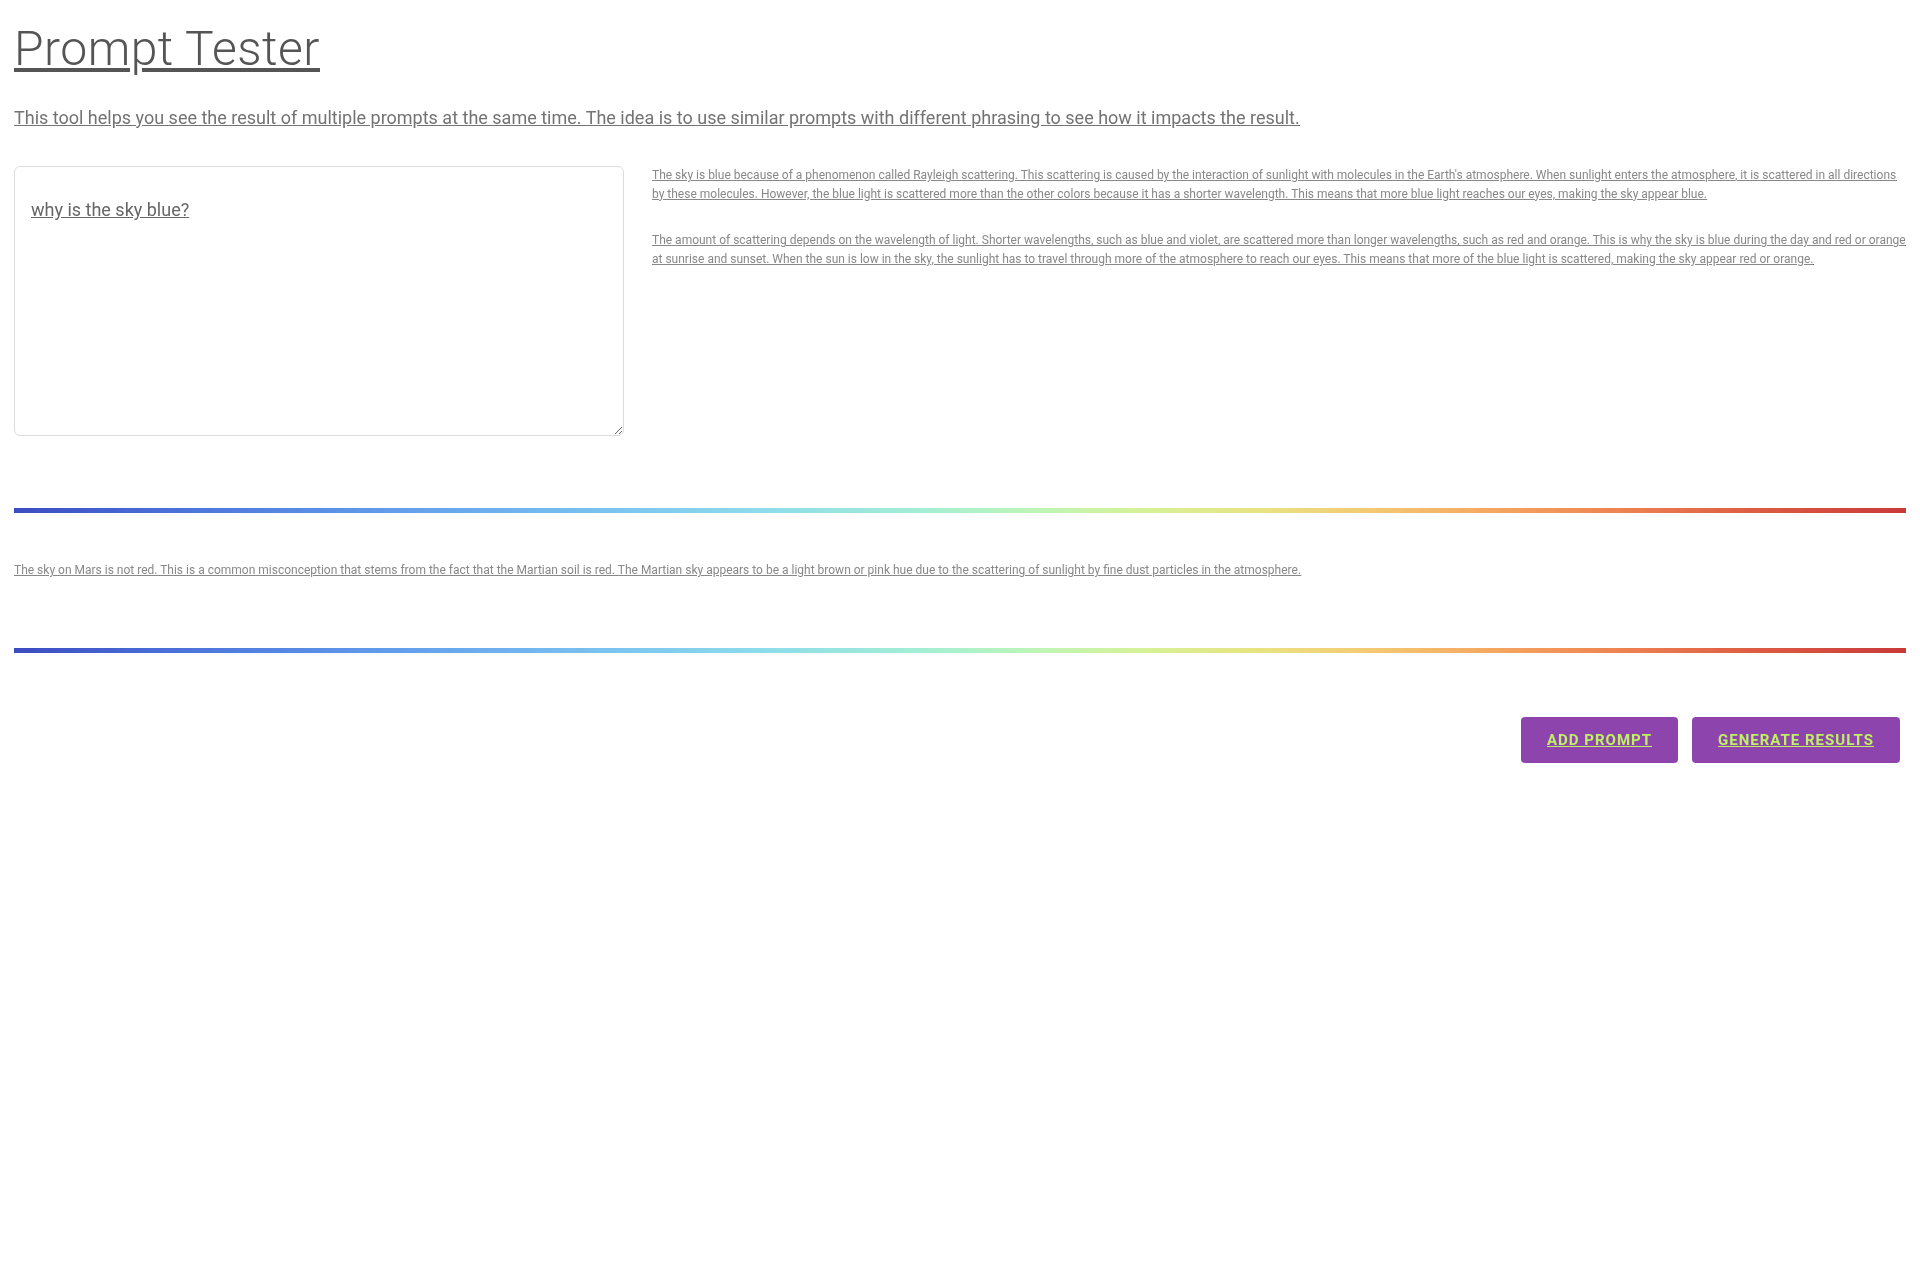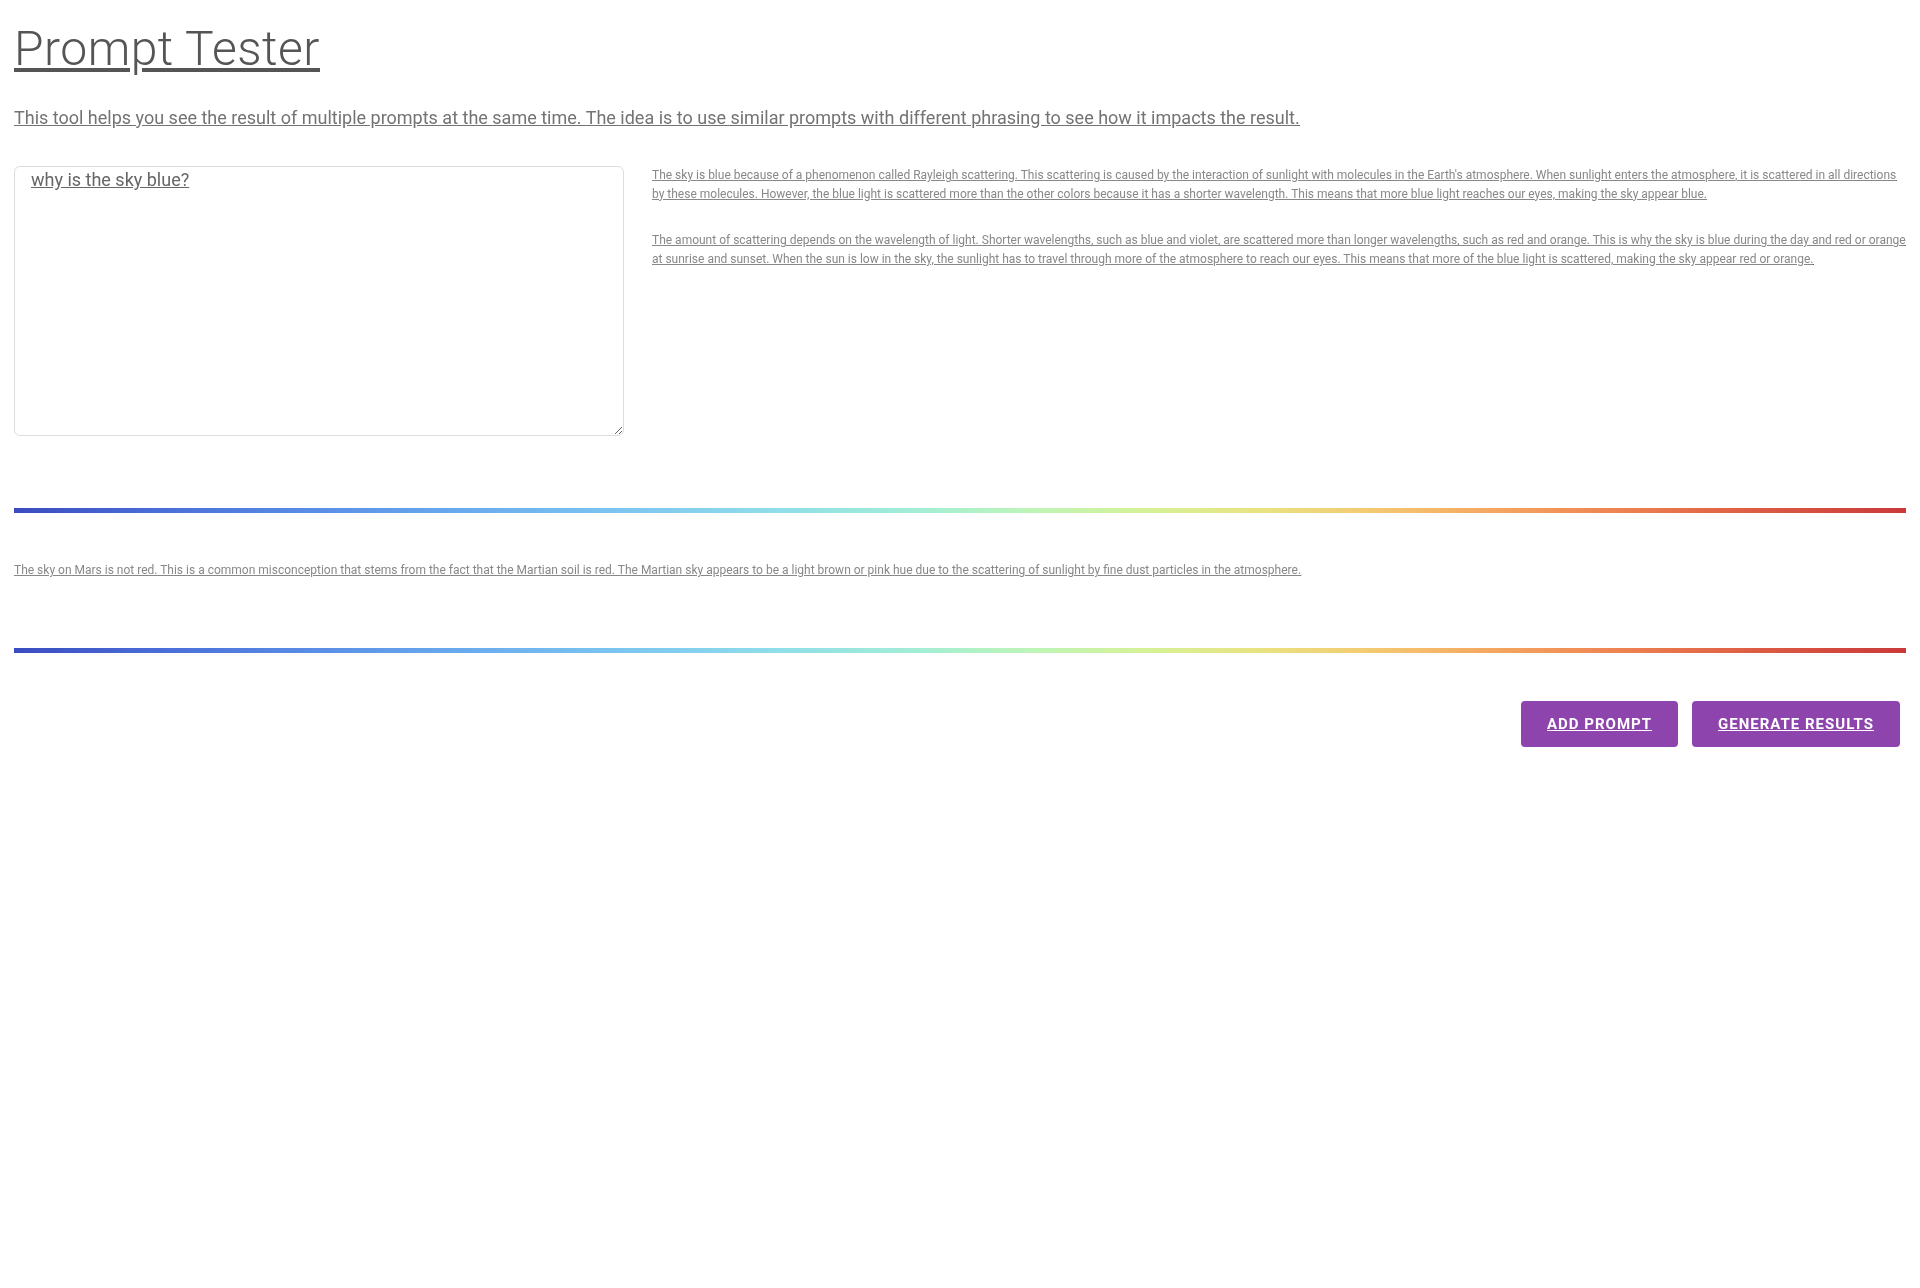--- a/index.html
+++ b/index.html
@@ -34,21 +34,21 @@
       align-items: flex-start;
     }
     .prompt-input-col {
       flex: 0 0 610px;
     }
     .prompt-textarea {
       width: 100%;
       height: 270px;
       border: 1px solid #ddd;
       border-radius: 6px;
-      padding: 0 16px;
+      padding: 30px 16px;
       font-size: 18px;
       font-family: inherit;
       color: #666;
       resize: both;
       line-height: 1.4;
       outline: none;
     }
     .prompt-result-col {
       flex: 1;
       padding-top: 0;
@@ -85,30 +85,31 @@
     }
     .button-row {
       display: flex;
       justify-content: flex-end;
       gap: 14px;
       margin-top: 48px;
       padding-right: 6px;
     }
     .btn {
       background: #8e44ad;
-      color: #ffffff;
+      color: #bef264;
       border: none;
       padding: 14px 26px;
       font-size: 15px;
       font-weight: 700;
       letter-spacing: 1px;
       border-radius: 4px;
       cursor: pointer;
       text-transform: uppercase;
       font-family: inherit;
+      margin-top: 16px;
     }
   </style>
 </head>
 <body>
 
 <h1 class="page-title">Prompt Tester</h1>
 <p class="page-description">This tool helps you see the result of multiple prompts at the same time. The idea is to use similar prompts with different phrasing to see how it impacts the result.</p>
 
 <div id="prompts-container">
     <div class="prompt-row">

